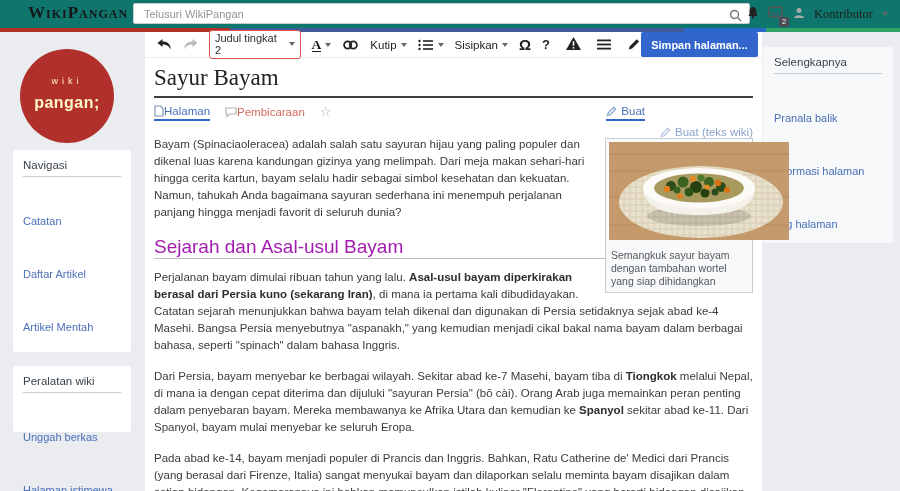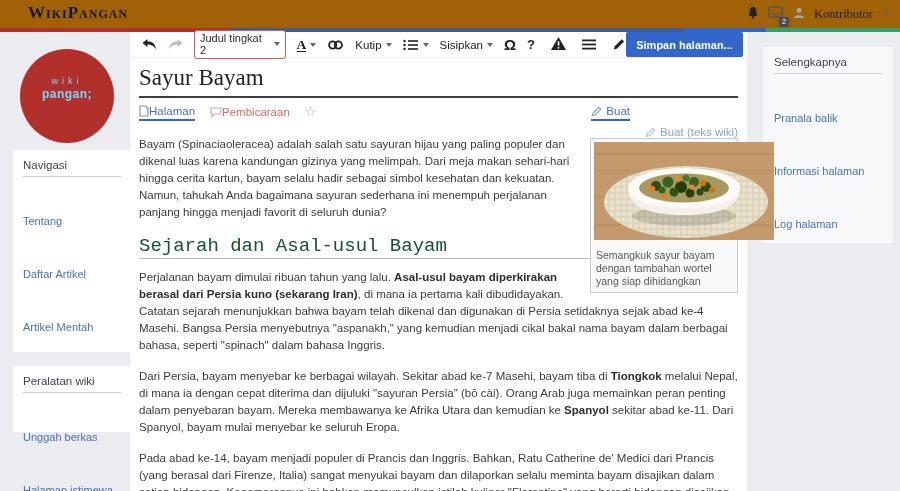--- a/index.html
+++ b/index.html
@@ -4,21 +4,21 @@
 <style>
   * { box-sizing: border-box; }
   html,body { margin:0; padding:0; }
   body {
     width:900px; height:491px; position:relative; overflow:hidden;
     background:#eaecf0; font-family:"Liberation Sans", sans-serif; color:#333;
   }
   a { text-decoration:none; cursor:pointer;margin-top:36px; }
 
   
-  .top-header { position:absolute; top:0; left:0; width:900px; height:28px; background:#a16207; }
+  .top-header { position:absolute; top:0; left:0; width:900px; height:28px; background:#0f766e; }
   .logo-text {
     position:absolute; left:28px; top:3px; font-family:"Liberation Serif", serif;
     font-variant:small-caps; font-weight:600; font-size:17px; letter-spacing:1px; color:#161616;
   }
   .search-box {
     position:absolute; left:133px; top:3px; width:617px; height:21px;
     border:1px solid #c8ccd1; border-radius:2px; background:#fff;
   }
   .search-box input {
     width:100%; height:100%; border:none; outline:none; background:transparent;
@@ -37,37 +37,37 @@
     border-right:3.5px solid transparent; border-top:4px solid #666; }
 
   
   .accent-bar { position:absolute; top:28px; left:0; width:900px; height:4px; display:flex; }
   .accent-bar div { height:4px; }
   .seg1 { width:230px; } .seg2 { width:454px; } .seg3 { width:82px; } .seg4 { width:134px; }
 
   
   .logo-circle {
     position:absolute; left:20px; top:49px; width:94px; height:94px; border-radius:50%;
-    color:#7dd3fc; text-align:center; padding-top:27px;
+    color:#fef9c3; text-align:center; padding-top:27px;
   }
   .logo-wiki { font-size:9px; letter-spacing:4px; display:block; }
-  .logo-pangan { font-size:12px; font-weight:bold; letter-spacing:.5px; display:block; margin-top:1px;text-align:center; }
+  .logo-pangan { font-size:16px; font-weight:bold; letter-spacing:.5px; display:block; margin-top:8px;text-align:center; }
   .side-card { position:absolute; left:13px; width:118px; background:#fff; border-radius:2px; padding:9px 10px 10px; }
   .side-card-1 { top:150px; height:202px; }
   .side-card-2 { top:366px; height:66px; }
   .side-head { font-size:11.5px; color:#3a434d; padding-bottom:5px; border-bottom:1px solid #c9ced6; margin-bottom:7px; }
   .side-sec + .side-sec { margin-top:15px; }
   .side-links a { display:block; font-size:11px; color:#4b70b8; line-height:17px; }
 
   
   .right-card { position:absolute; left:763px; top:47px; width:130px; background:#f6f8fa; border-radius:2px; padding:9px 11px 10px; }
   .right-card .side-links a { line-height:17px; }
 
   
-  .main-card { position:absolute; left:130px; top:32px; width:617px; height:459px; background:#fff; }
+  .main-card { position:absolute; left:145px; top:32px; width:617px; height:459px; background:#fff; }
 
   .ve-toolbar { height:26px; display:flex; align-items:center; padding-left:12px; gap:11px; border-bottom:1px solid #ededee; position:relative; }
   .tb-item { display:flex; align-items:center; gap:4px; font-size:11.5px; color:#222; cursor:pointer; }
   .fmt-dropdown {
     border:1.5px solid #d9564c; border-radius:3px; padding:1px 5px 2px; font-size:11px; color:#2c2c2c;
     display:flex; align-items:center; gap:5px; background:#fff;
   }
   .style-a { font-family:"Liberation Serif", serif; font-weight:bold; font-size:13.5px; color:#1a1a1a;
     border-bottom:1.5px solid #1a1a1a; line-height:13px; }
   .tb-right { margin-left:auto; display:flex; align-items:center; gap:16px; margin-right:112px; }
@@ -89,35 +89,44 @@
   .tab-star { color:#a5a8ab; font-size:13px; margin-right:0; line-height:12px; }
   .tab-spacer { flex:1; }
   .tab-act { display:flex; align-items:center; gap:4px; margin-left:15px; padding-bottom:2px; }
   .act-create { color:#4b70b8; border-bottom:2px solid #3366cc; }
   .act-create-src { color:#8ba3cc;margin-top:40px; }
 
   .article { margin-top:15px; font-size:11.5px; line-height:17px; color:#3b3b3b; }
   .article p { margin:0 0 14px; }
   .article b { font-weight:bold; color:#2e2e2e; }
   .section-h {
-    font-family:Liberation Mono, monospace; font-weight:400; font-size:19px; color:#14532d;
+    font-family:Liberation Sans, sans-serif; font-weight:400; font-size:19px; color:#a21caf;
     border-bottom:1px solid #b8bec5; padding-bottom:3px; margin:17px 0 10px;
   }
 
   .figure {
     float:right; width:148px; border:1px solid #c8ccd1; background:#f8f9fa;
     padding:3px; margin:2px 0 8px 14px; cursor:pointer;
   }
   .fig-caption { font-size:10.5px; line-height:13px; color:#54595d; padding:4px 2px 1px; }
 </style>
 </head>
 <body>
 
 <div class="top-header">
   <div class="logo-text">WikiPangan</div>
+  <div class="search-box">
+    <input type="text" placeholder="Telusuri WikiPangan" style="">
+    <span class="search-glass">
+      <svg width="13" height="13" viewBox="0 0 13 13">
+          <circle cx="5.5" cy="5.5" r="4" fill="none" stroke="#72777d" stroke-width="1.4"></circle>
+          <line x1="8.6" y1="8.6" x2="12" y2="12" stroke="#72777d" stroke-width="1.4"></line>
+        </svg>
+    </span>
+  </div>
   <div class="hdr-right">
     <span>
       <svg width="12" height="13" viewBox="0 0 12 13">
           <path d="M6 1 C3.6 1 2.6 3 2.6 5.4 L2.6 8 L1.4 10 H10.6 L9.4 8 L9.4 5.4 C9.4 3 8.4 1 6 1 Z" fill="#222"></path>
           <circle cx="6" cy="11.2" r="1.2" fill="#222"></circle>
         </svg>
     </span>
     <span class="tray-wrap">
       <svg width="16" height="13" viewBox="0 0 16 13">
           <rect x="1" y="1" width="13" height="10" rx="1.5" fill="none" stroke="#555" stroke-width="1.4"></rect>
@@ -145,21 +154,21 @@
 
 <div class="logo-circle" style="background: rgb(178, 48, 44);">
   <span class="logo-wiki">wiki</span>
   <span class="logo-pangan">pangan;</span>
 </div>
 
 <div class="side-card side-card-1">
   <div class="side-sec">
     <div class="side-head">Navigasi</div>
     <div class="side-links">
-        <a>Tentang</a>
+        <a>Catatan</a>
         <a>Daftar Artikel</a>
         <a>Artikel Mentah</a>
         <a>Panduan Pengguna</a>
       </div>
   </div>
 </div>
 
 <div class="side-card side-card-2">
   <div class="side-sec">
     <div class="side-head">Peralatan wiki</div>

